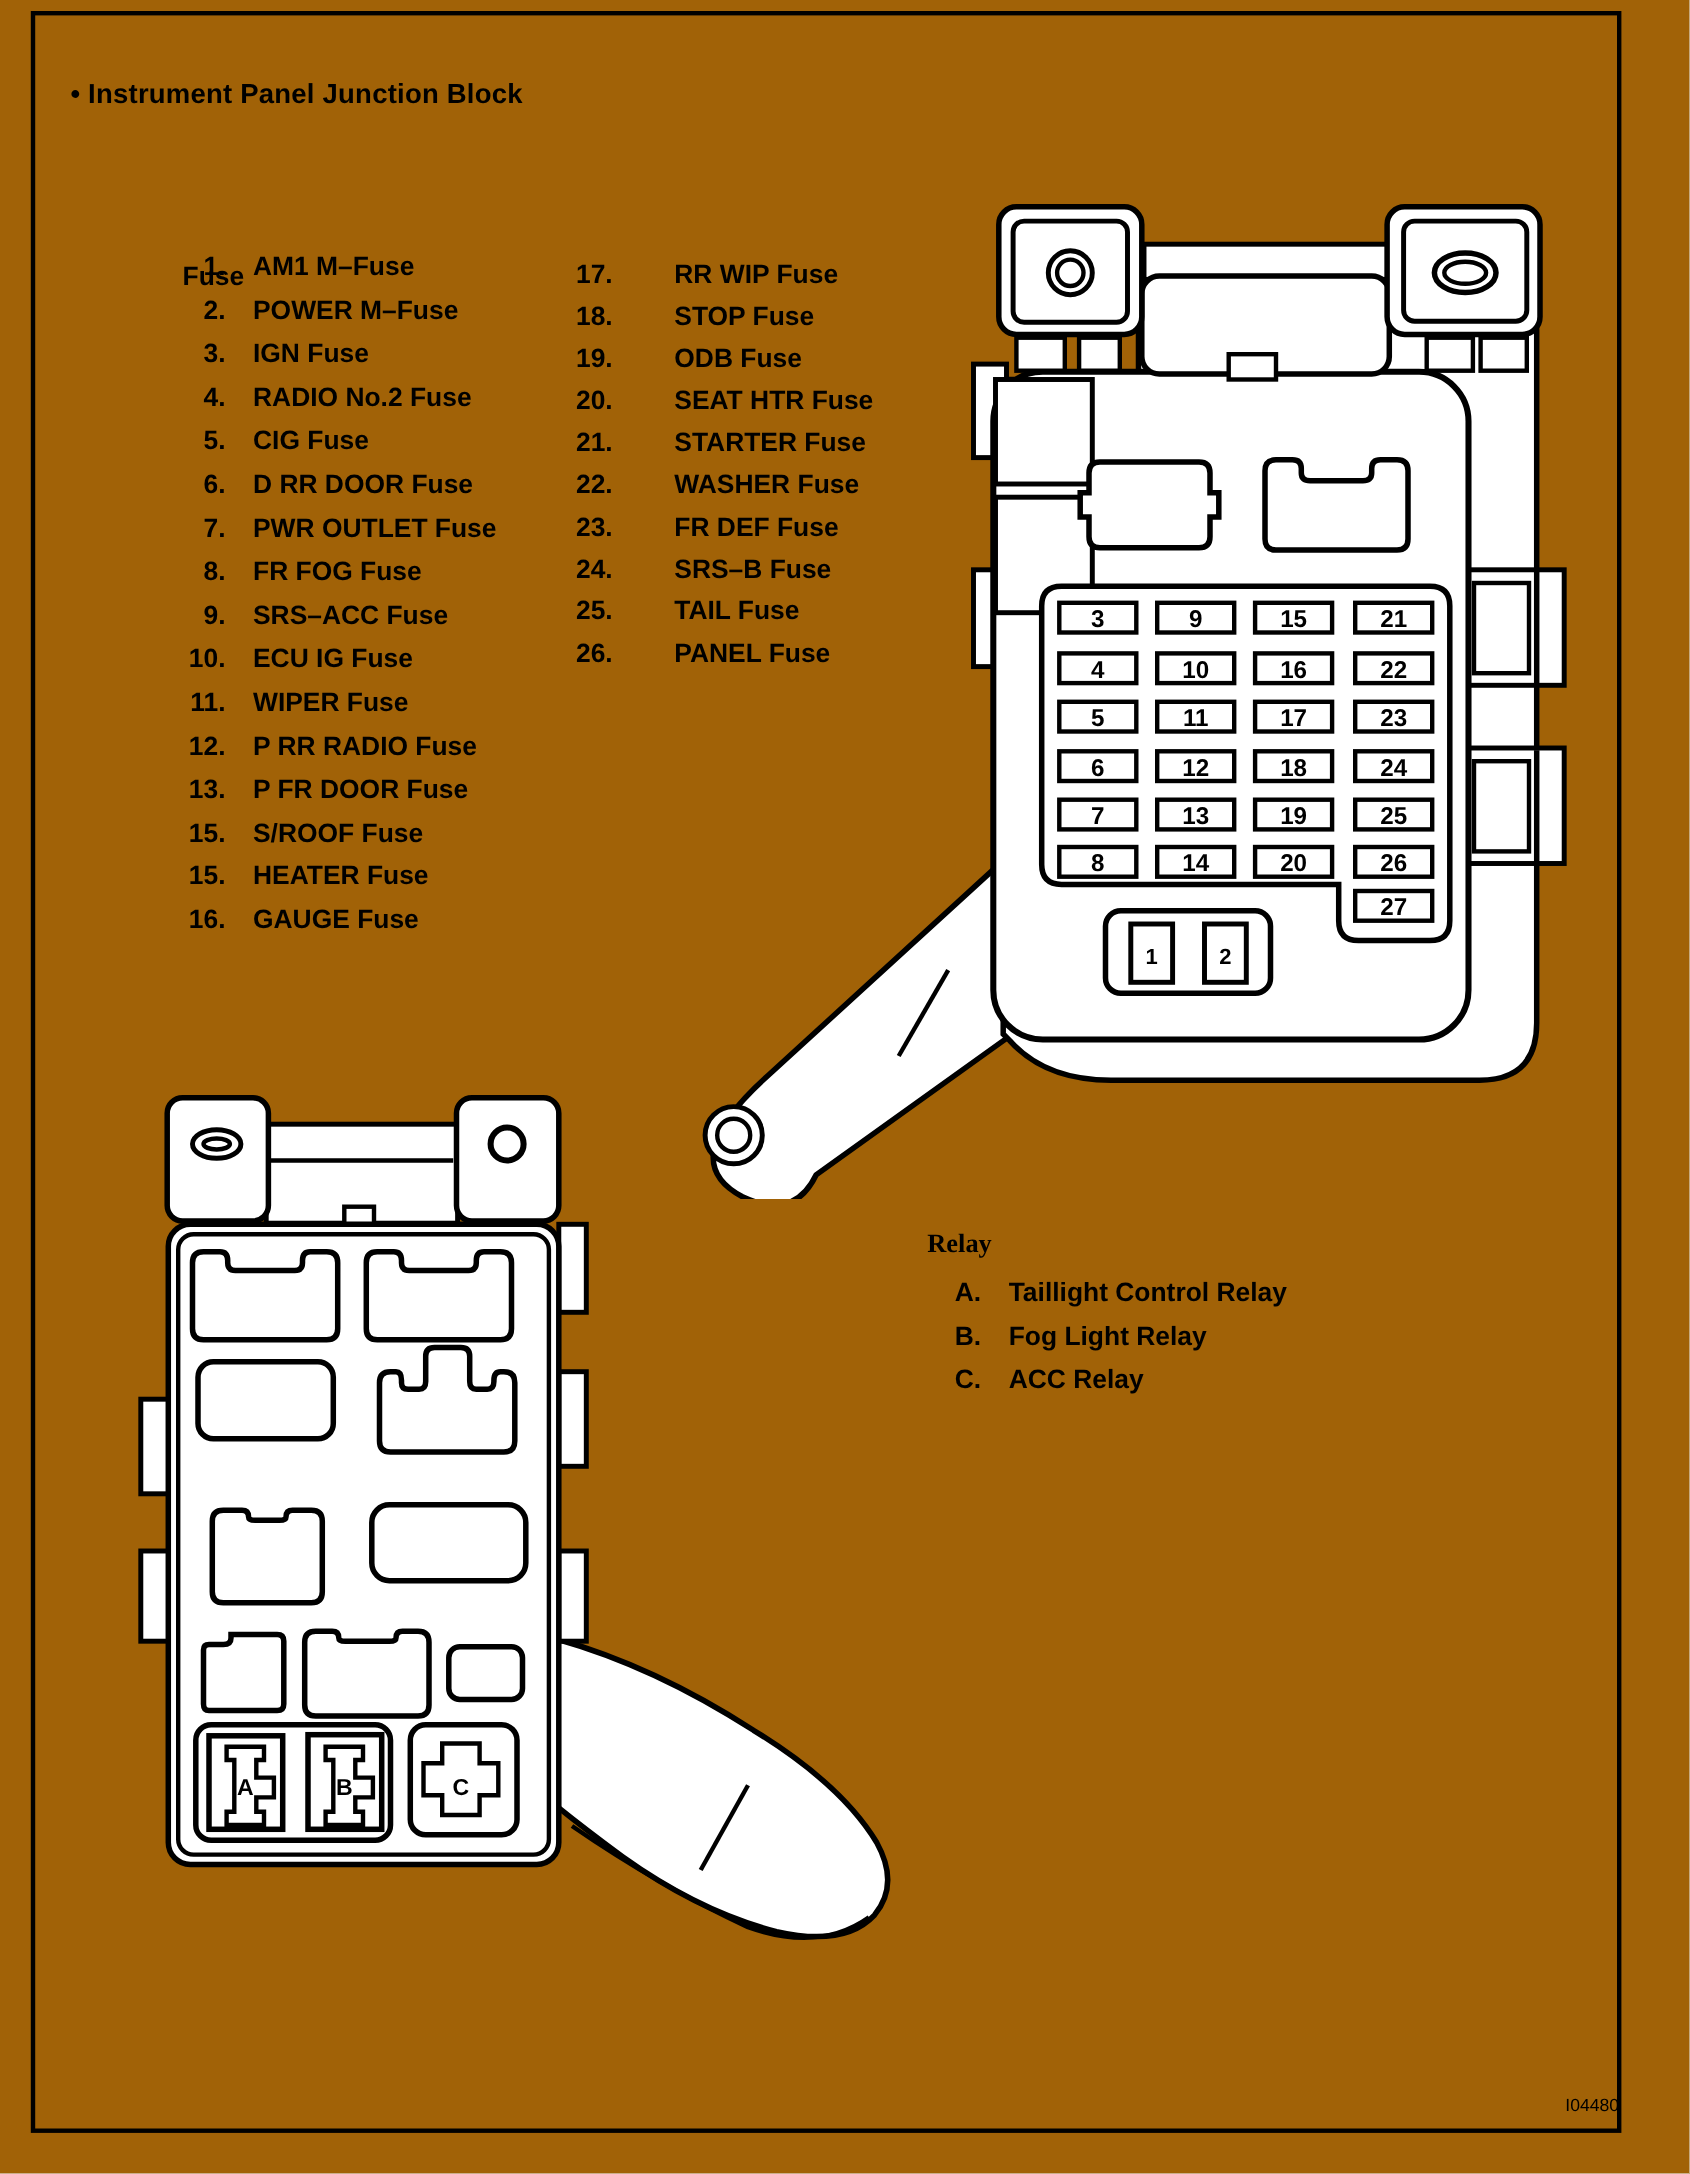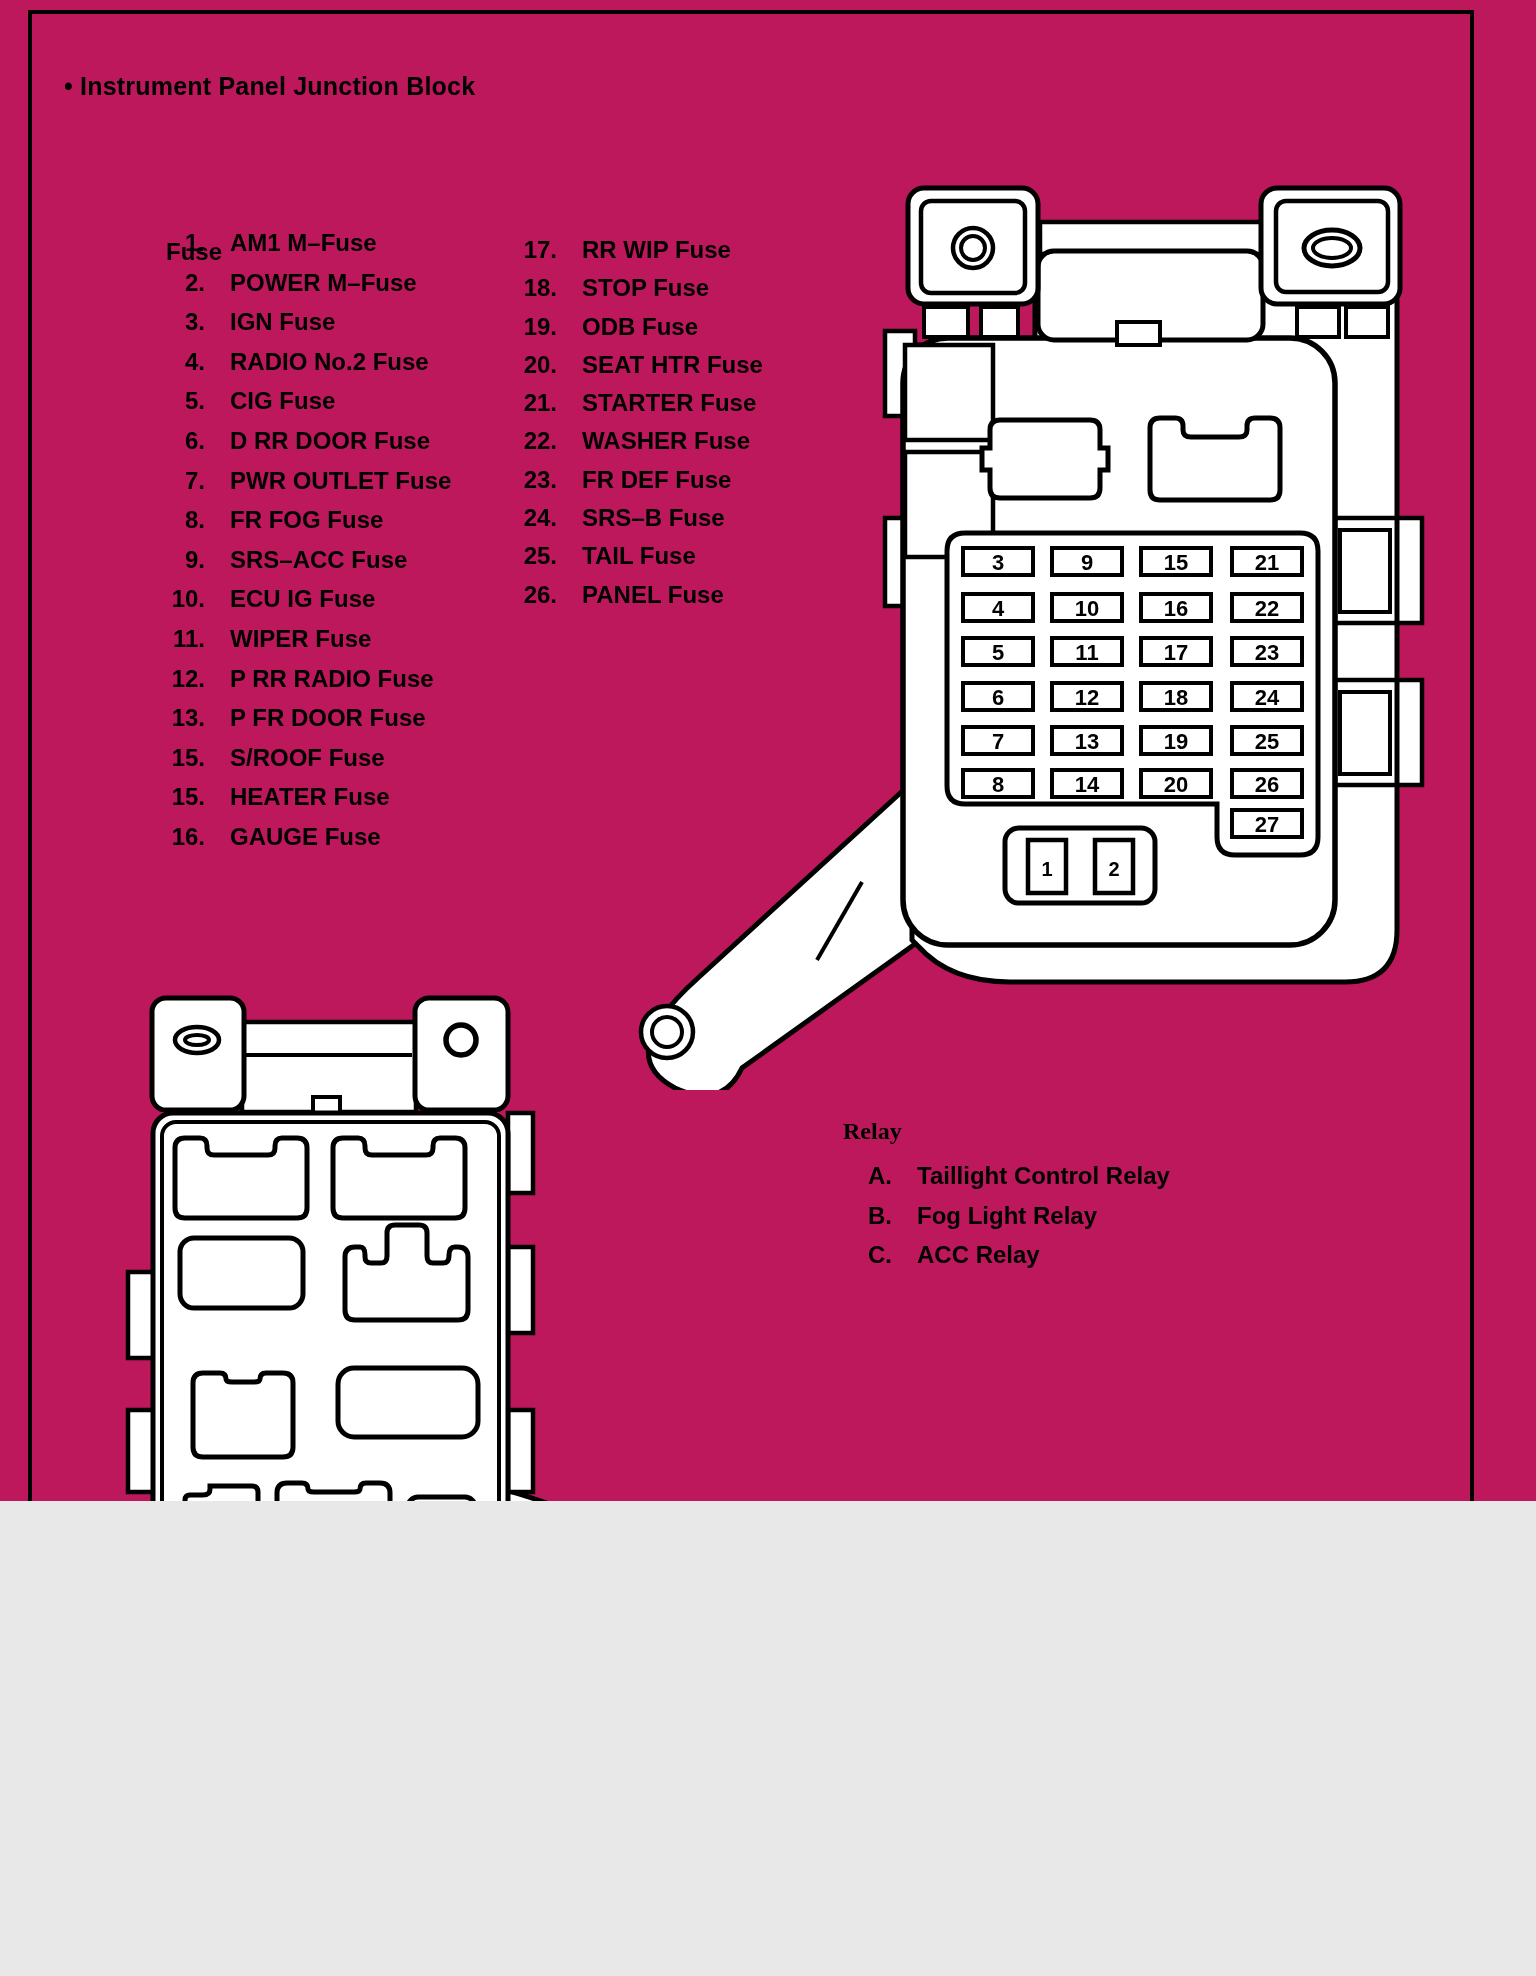--- a/index.html
+++ b/index.html
@@ -1,29 +1,29 @@
 <!DOCTYPE html>
 <html><head>
 <meta charset="utf-8">
 <style>
   html,body{margin:0;padding:0;background:#e8e8e8;}
-  .page{position:relative;width:1536px;height:1501px;background:#be185d;
+  .page{position:relative;width:1536px;height:1976px;background:#a16207;
         font-family:"Liberation Sans", sans-serif;color:#000;overflow:hidden;}
   .frame{position:absolute;left:28px;top:10px;width:1438px;height:1921px;border:4px solid #000;}
   .title{position:absolute;left:64px;top:72px;font-size:25px;font-weight:700;letter-spacing:.2px;}
   .sec-head{position:absolute;font-size:24px;font-weight:700;}
   .fuse-head{left:166px;top:190px;margin-top:48px;}
   .relay-head{left:843px;top:1118px;font-family:Liberation Serif, serif;}
   .list{position:absolute;}
   .list .row{display:flex;font-size:24px;font-weight:700;}
   .left-list{left:150px;top:223px;}
   .left-list .row{height:39.6px;line-height:39.6px;}
   .left-list .num{width:55px;text-align:right;}
   .right-list{left:500px;top:231px;}
-  .right-list .row{height:38.3px;line-height:38.3px;}
+  .right-list .row{height:38.3px;line-height:38.3px;gap:31px;}
   .right-list .num{width:57px;text-align:right;}
   .relay-list{left:860px;top:1156px;}
   .relay-list .row{height:39.5px;line-height:39.5px;}
   .relay-list .num{width:32px;text-align:right;}
   .list .lbl{margin-left:25px;white-space:nowrap;}
   .figid{position:absolute;left:1404px;top:1906px;font-size:16px;font-weight:400;margin-left:19px;}
   svg{position:absolute;}
   .o{fill:#fff;stroke:#000;}
   .nf{fill:none;stroke:#000;}
   .svgnum{font:700 22px "Liberation Sans", sans-serif;}

